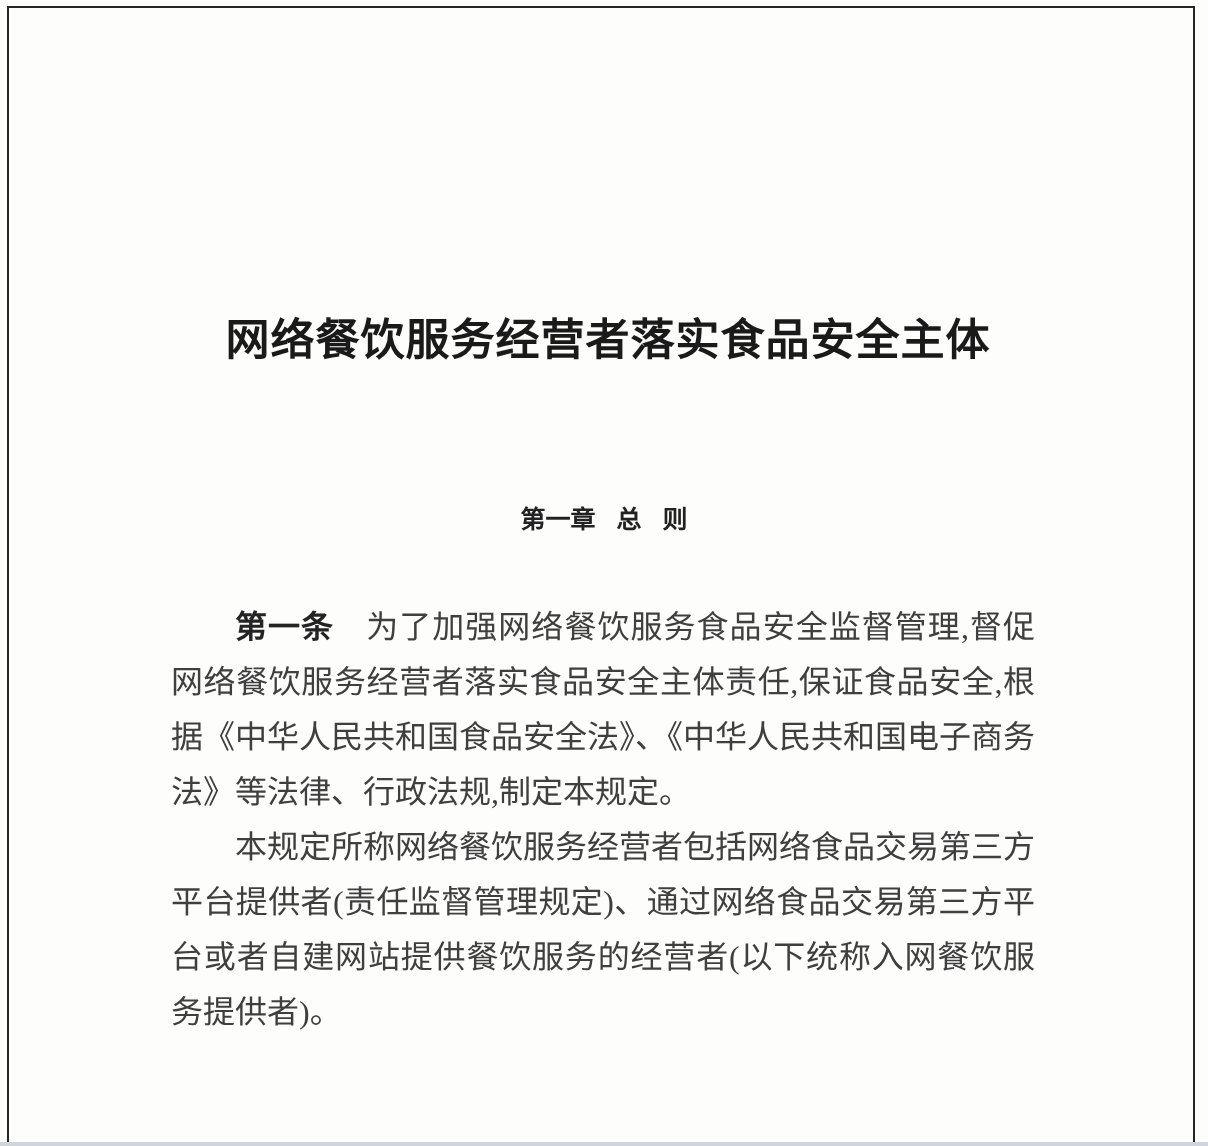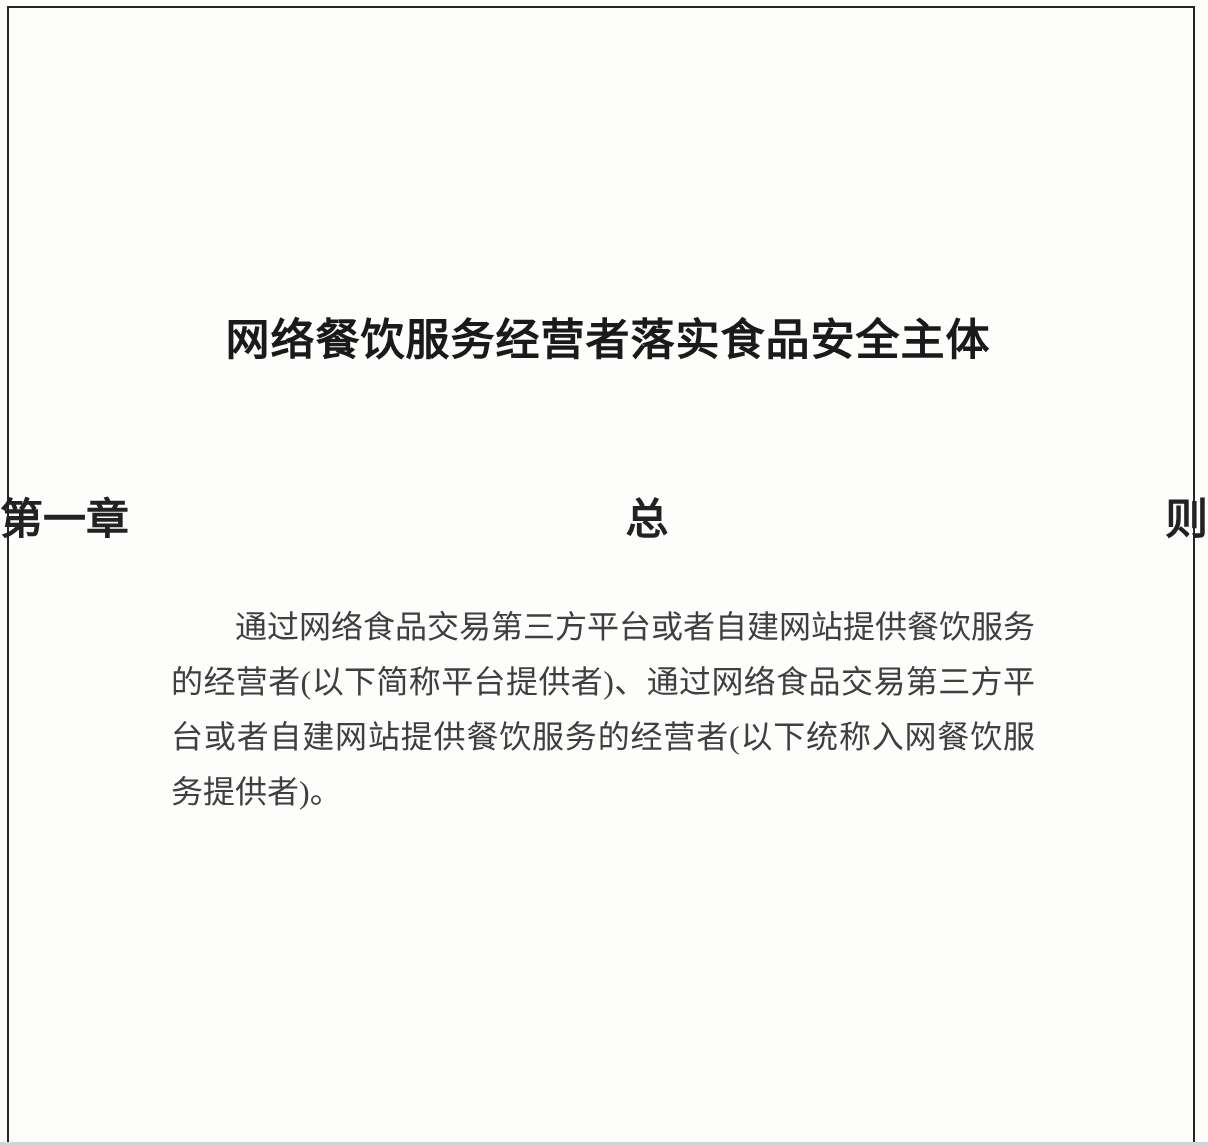--- a/index.html
+++ b/index.html
@@ -36,23 +36,23 @@
     text-align: center;
     font-size: 44px; font-weight: 700;
     line-height: 58px;
     letter-spacing: 1px;
     color: #1a1a1a;
   }
   .doc-title .title-line { display: block; padding-left: 8px; }
   .chapter {
     position: absolute;
     top: 492px; left: 0; width: 100%;
-    display: flex; justify-content: space-between; align-items: baseline;
+    display: flex; justify-content: center; align-items: baseline;
     gap: 21px;
-    font-size: 43px; font-weight: 700;
+    font-size: 25px; font-weight: 700;
     line-height: 55px;
     color: #222222;
   }
   .body-text {
     position: absolute;
     top: 600px; left: 171px;
     width: 864px;
     font-size: 32px;
     line-height: 55px;
     color: #3f3f3f;
@@ -82,23 +82,24 @@
     </h1>
 
     <h2 class="chapter">
       <span>第一章</span>
       <span>总</span>
       <span>则</span>
     </h2>
 
     <section class="body-text">
 
+      <p class="para"><strong class="art-label">第一条</strong><span>为了加强网络餐饮服务食品安全监督管理,督促网络餐饮服务经营者落实食品安全主体责任,保证食品安全,根据《中华人民共和国食品安全法》、《中华人民共和国电子商务法》等法律、行政法规,制定本规定。</span></p>
 
 
-      <p class="para"><span>通过网络食品交易第三方平台或者自建网站提供餐饮服务的经营者(以下简称平台提供者)、通过网络食品交易第三方平台或者自建网站提供餐饮服务的经营者(以下统称入网餐饮服务提供者)。</span></p>
+      <p class="para"><span>本规定所称网络餐饮服务经营者包括网络食品交易第三方平台提供者(责任监督管理规定)、通过网络食品交易第三方平台或者自建网站提供餐饮服务的经营者(以下统称入网餐饮服务提供者)。</span></p>
 
     </section>
 
   </main>
 
   <div class="bottom-edge"></div>
 
 </div>
 
 </body></html>

